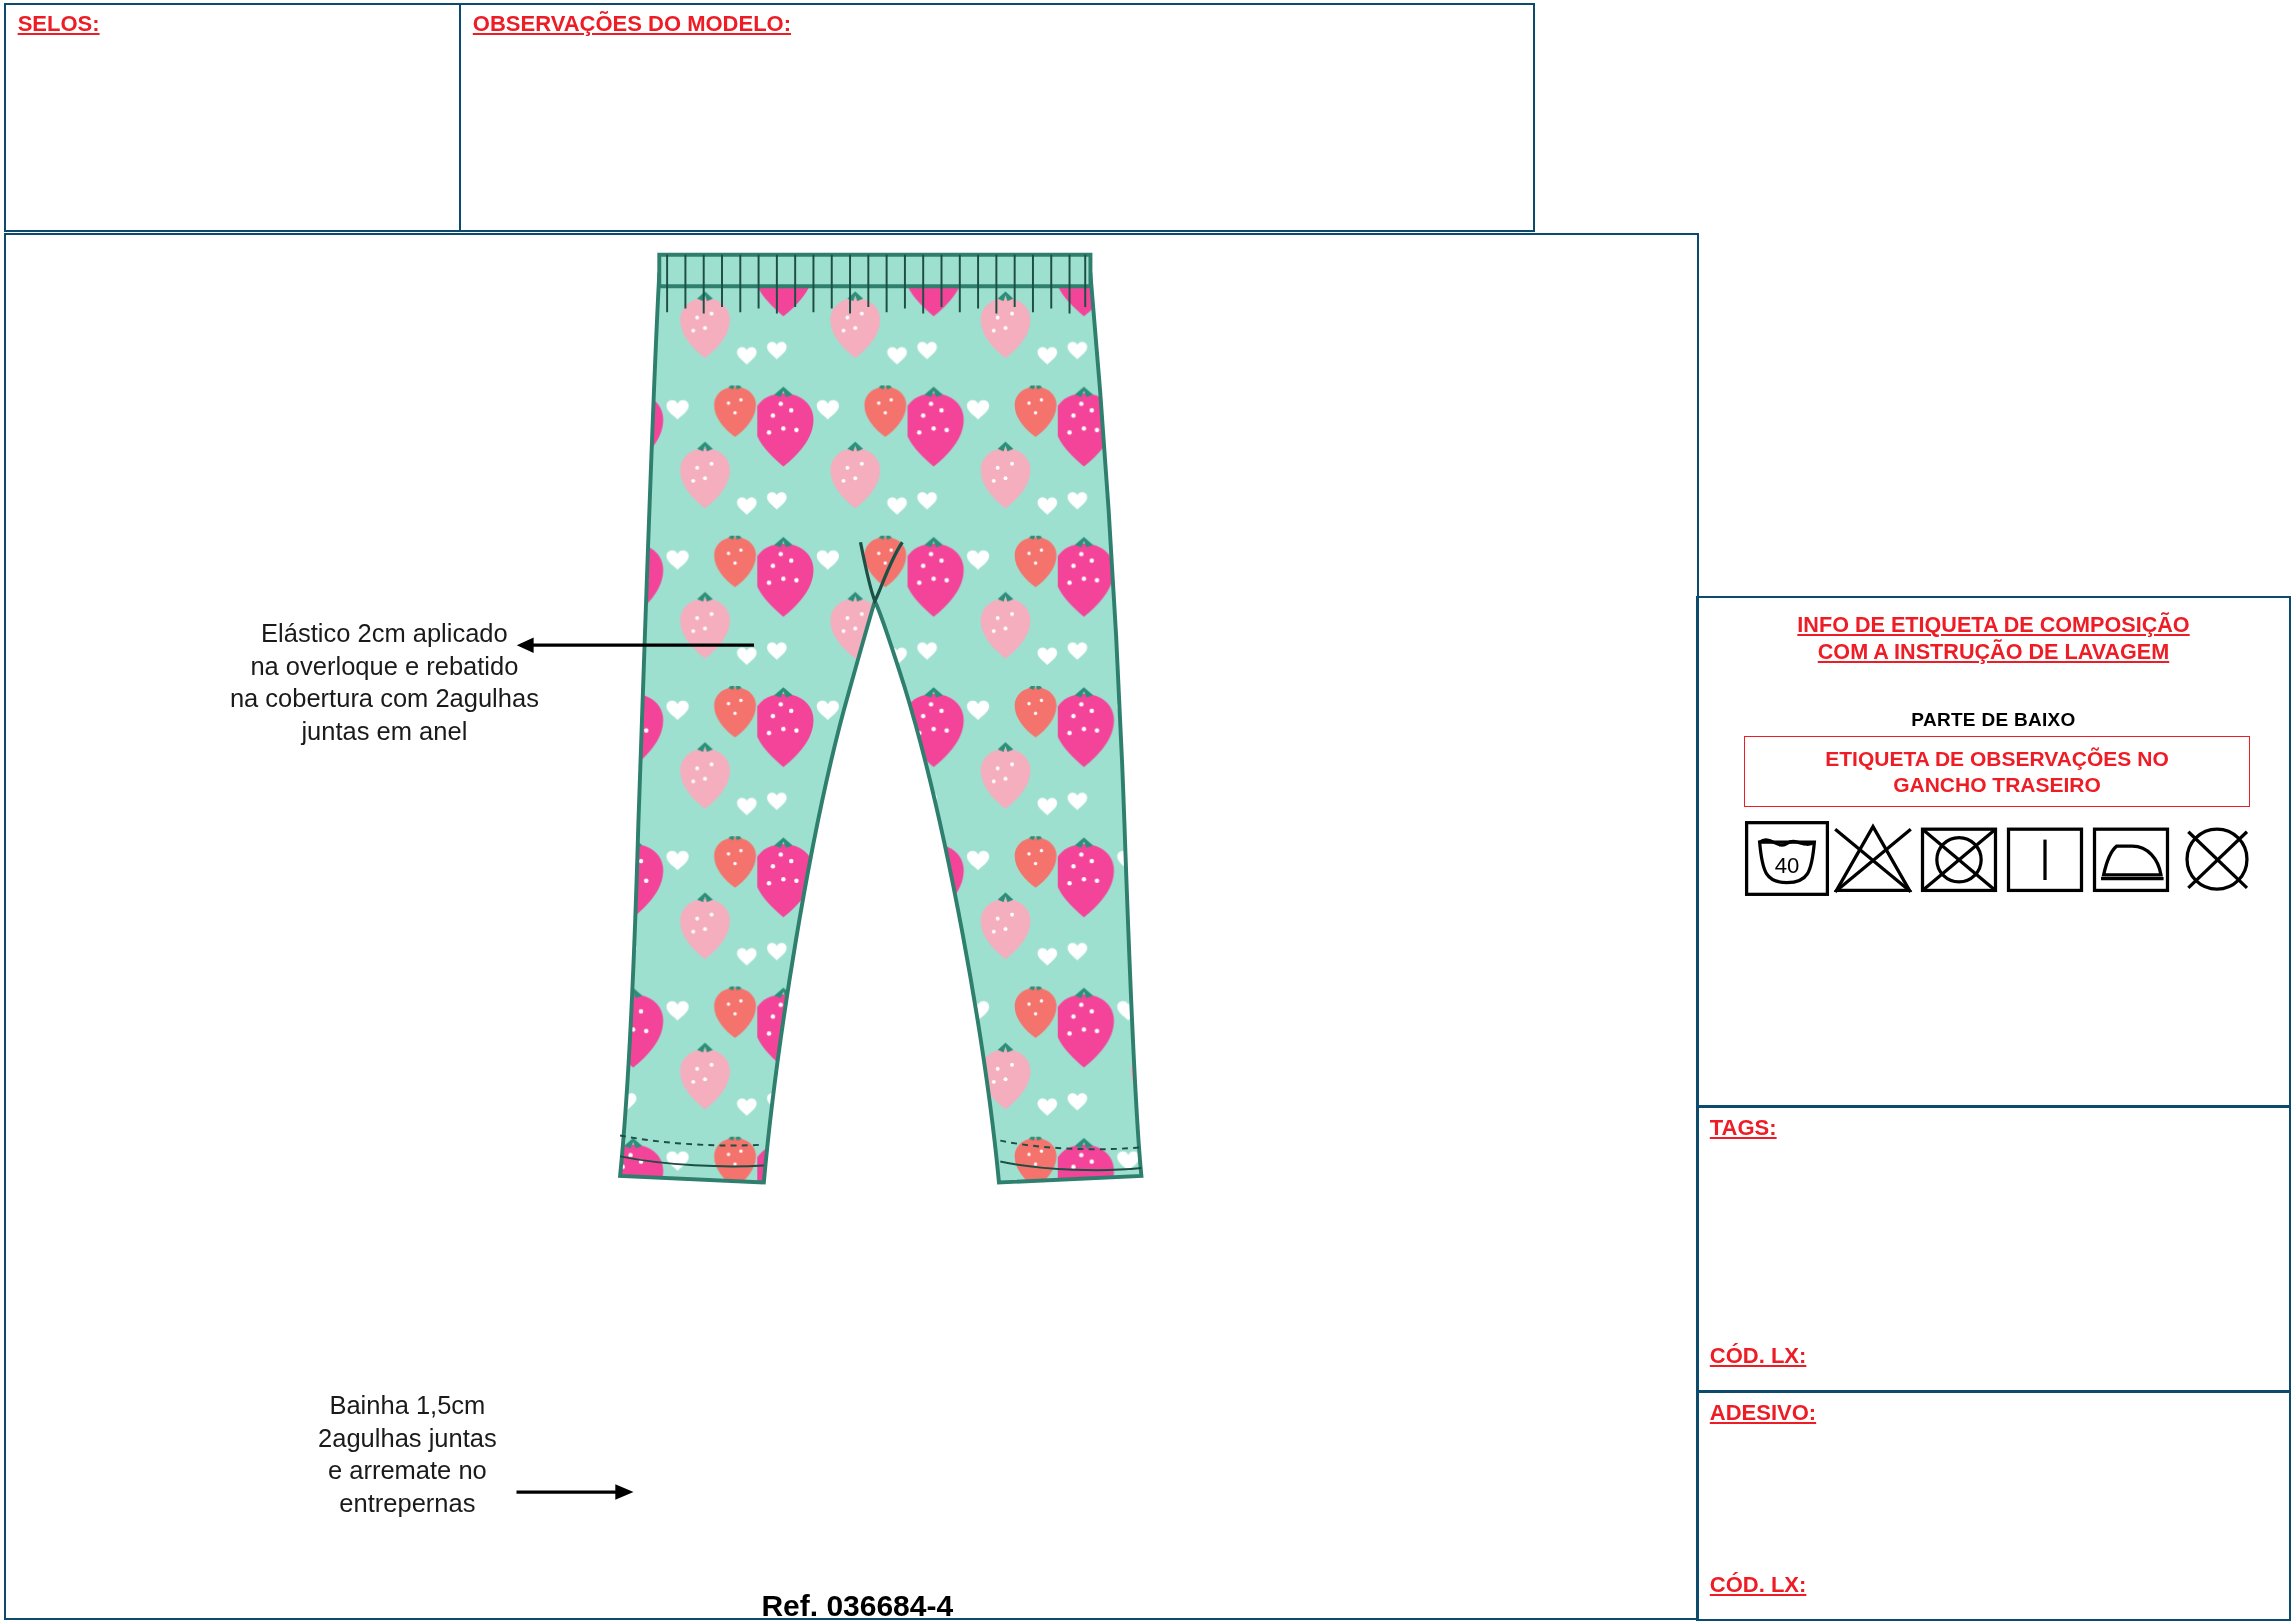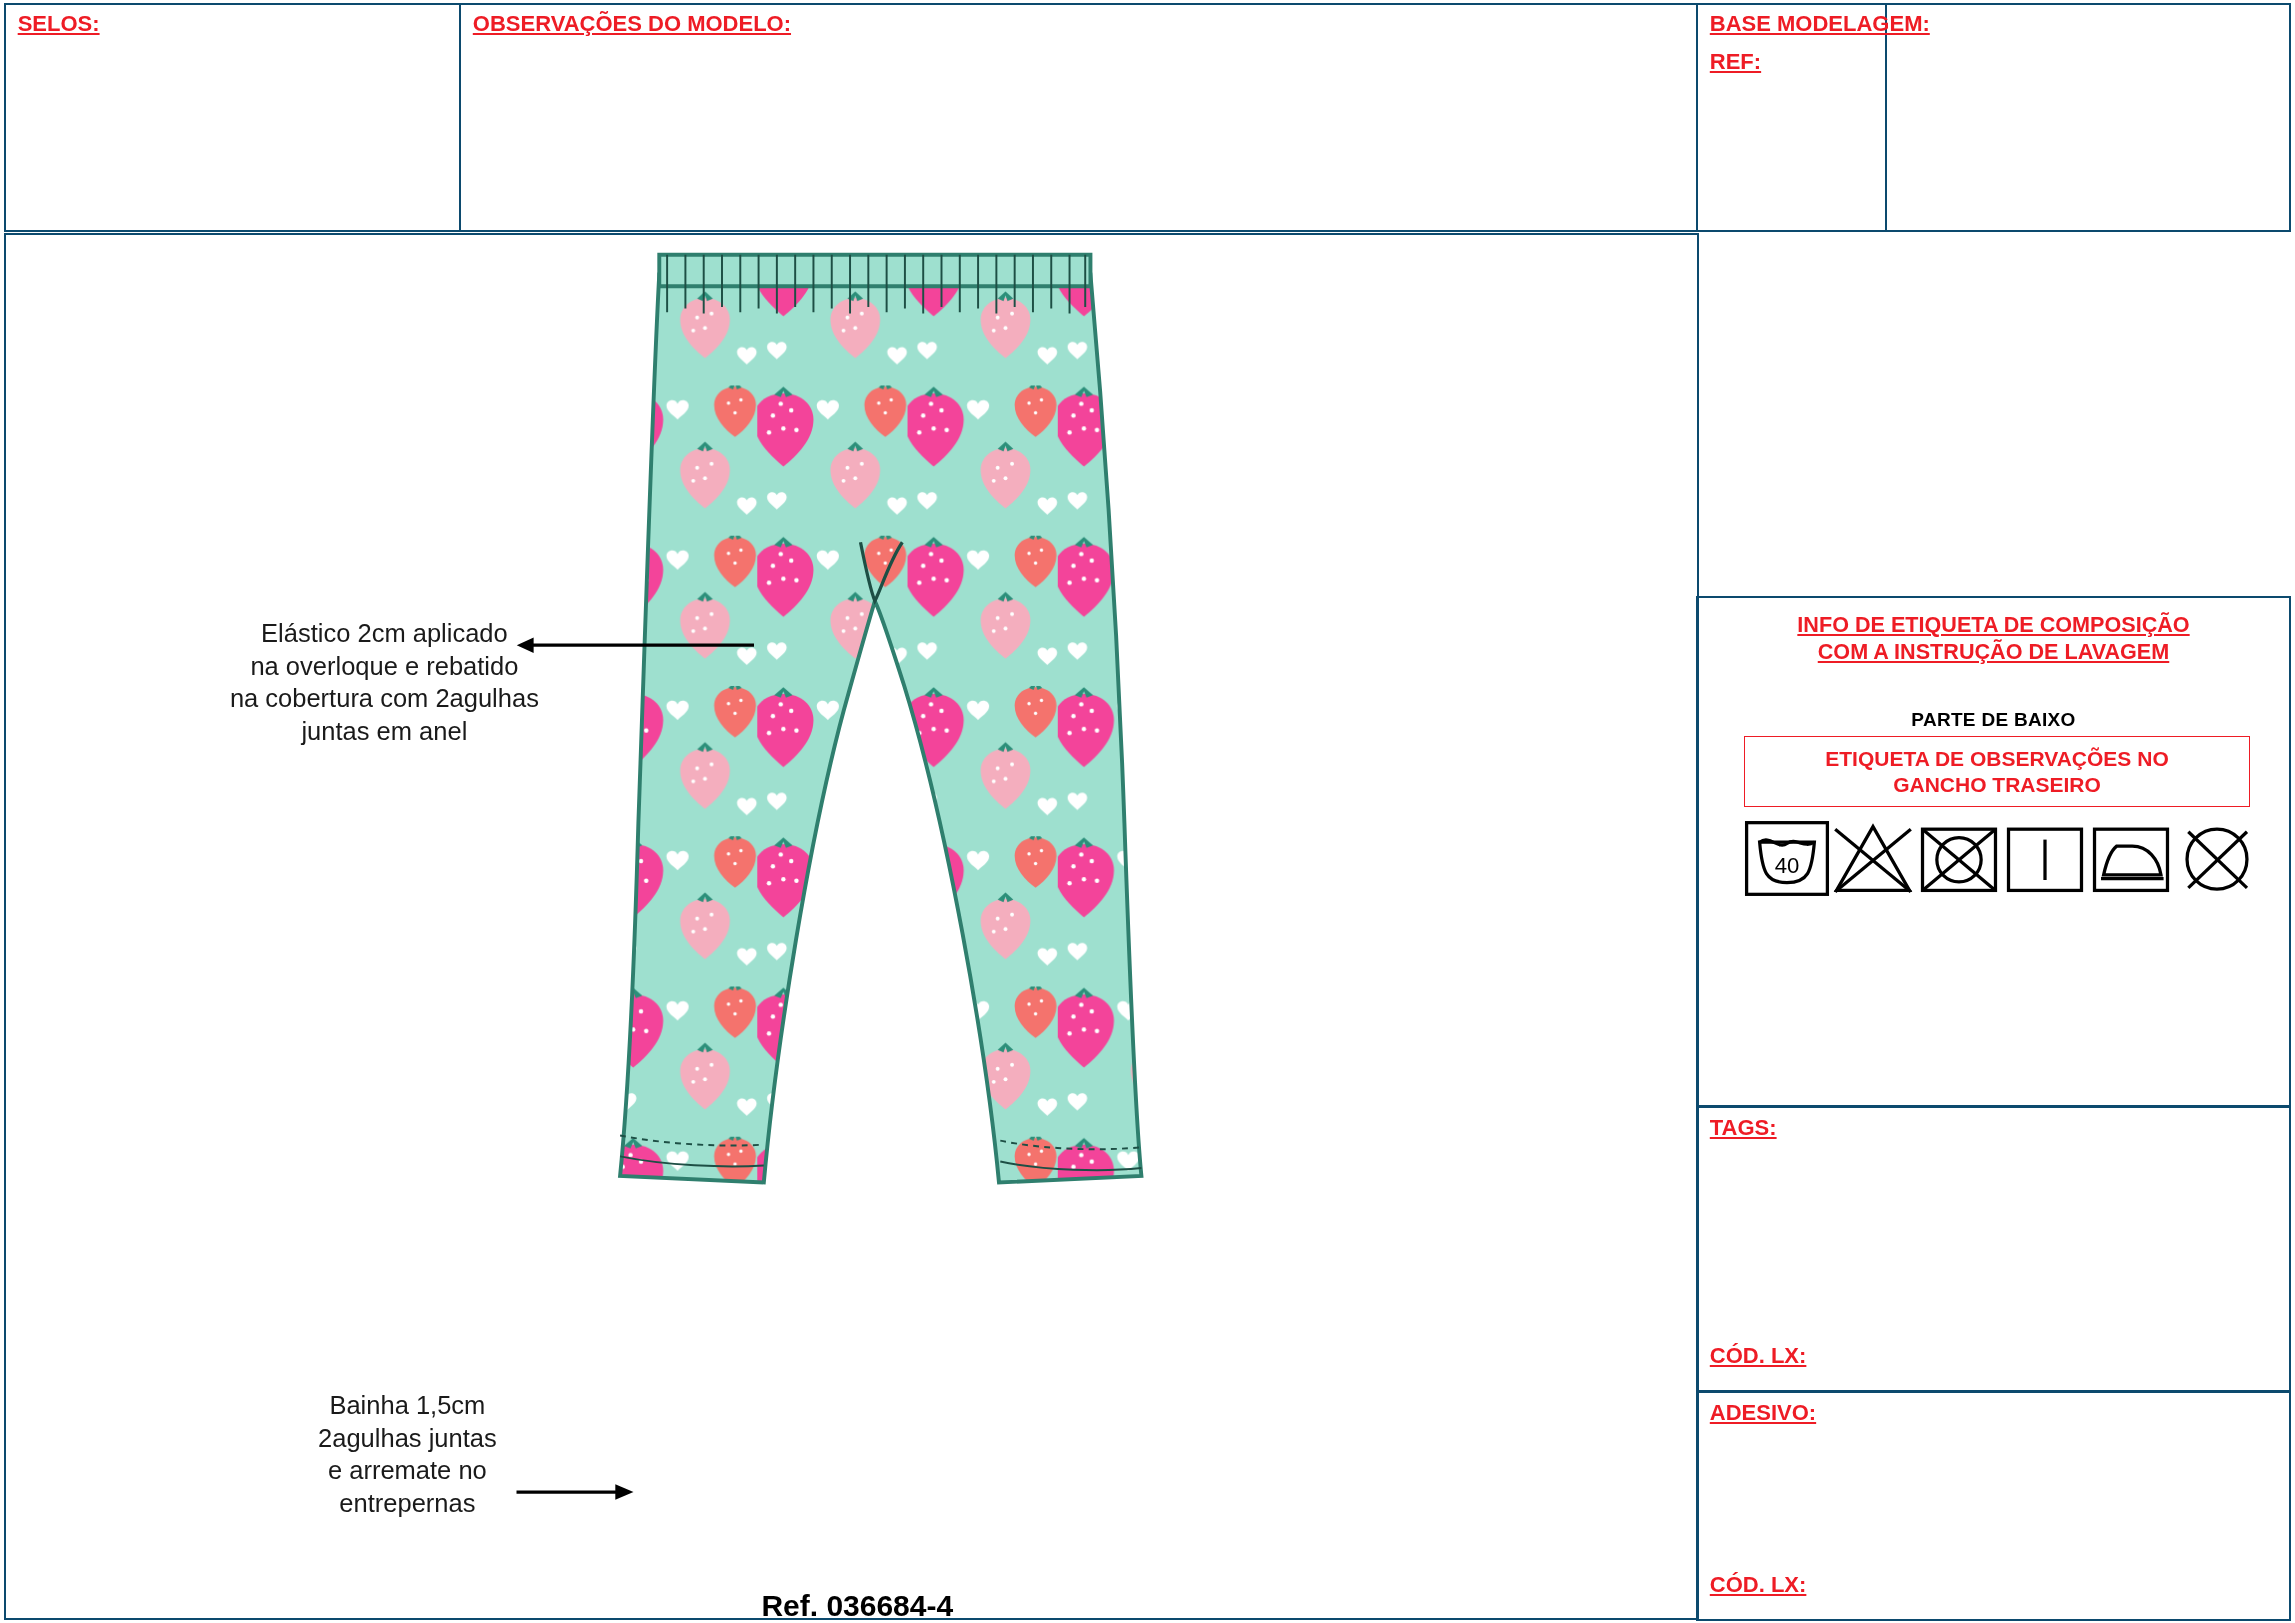--- a/index.html
+++ b/index.html
@@ -25,21 +25,21 @@
     border: 2px solid #0c4a6e;
   }
   .redlabel {
     color: #ee1c25;
     font-weight: bold;
     text-decoration: underline;
   }
 
   
   #selos-box { left: 3.9px; top: 2.6px; width: 457px; height: 229px; }
-  #obs-box  { left: 459px; top: 2.6px; width: 1428px; height: 229px; }
+  #obs-box  { left: 459px; top: 2.6px; width: 1076px; height: 229px; }
   #base-box { left: 1696px; top: 2.6px; width: 595px; height: 229px; }
 
   .cell-title {
     position: absolute;
     left: 11.8px;
     top: 6.5px;
     font-size: 22px;
     white-space: nowrap;
   }
   .cell-title2 {
@@ -147,24 +147,20 @@
 <div class="sheet">
 
   <div class="box" id="selos-box">
     <div class="cell-title redlabel">SELOS:</div>
   </div>
 
   <div class="box" id="obs-box">
     <div class="cell-title redlabel">OBSERVAÇÕES DO MODELO:</div>
   </div>
 
-  <div class="box" id="base-box">
-    <div class="cell-title redlabel">BASE MODELAGEM:</div>
-    <div class="cell-title2 redlabel">REF:</div>
-  </div>
 
   <div class="box" id="draw-box">
 
     <svg width="1692" height="1111" viewBox="0 0 2590 1700" style="position:absolute;left:0;top:0;">
       <defs>
 
         <pattern id="berryPat" width="230" height="230" patternUnits="userSpaceOnUse">
           <rect width="230" height="230" fill="#9ee0cf"></rect>
 
           <g transform="translate(40,42)">

